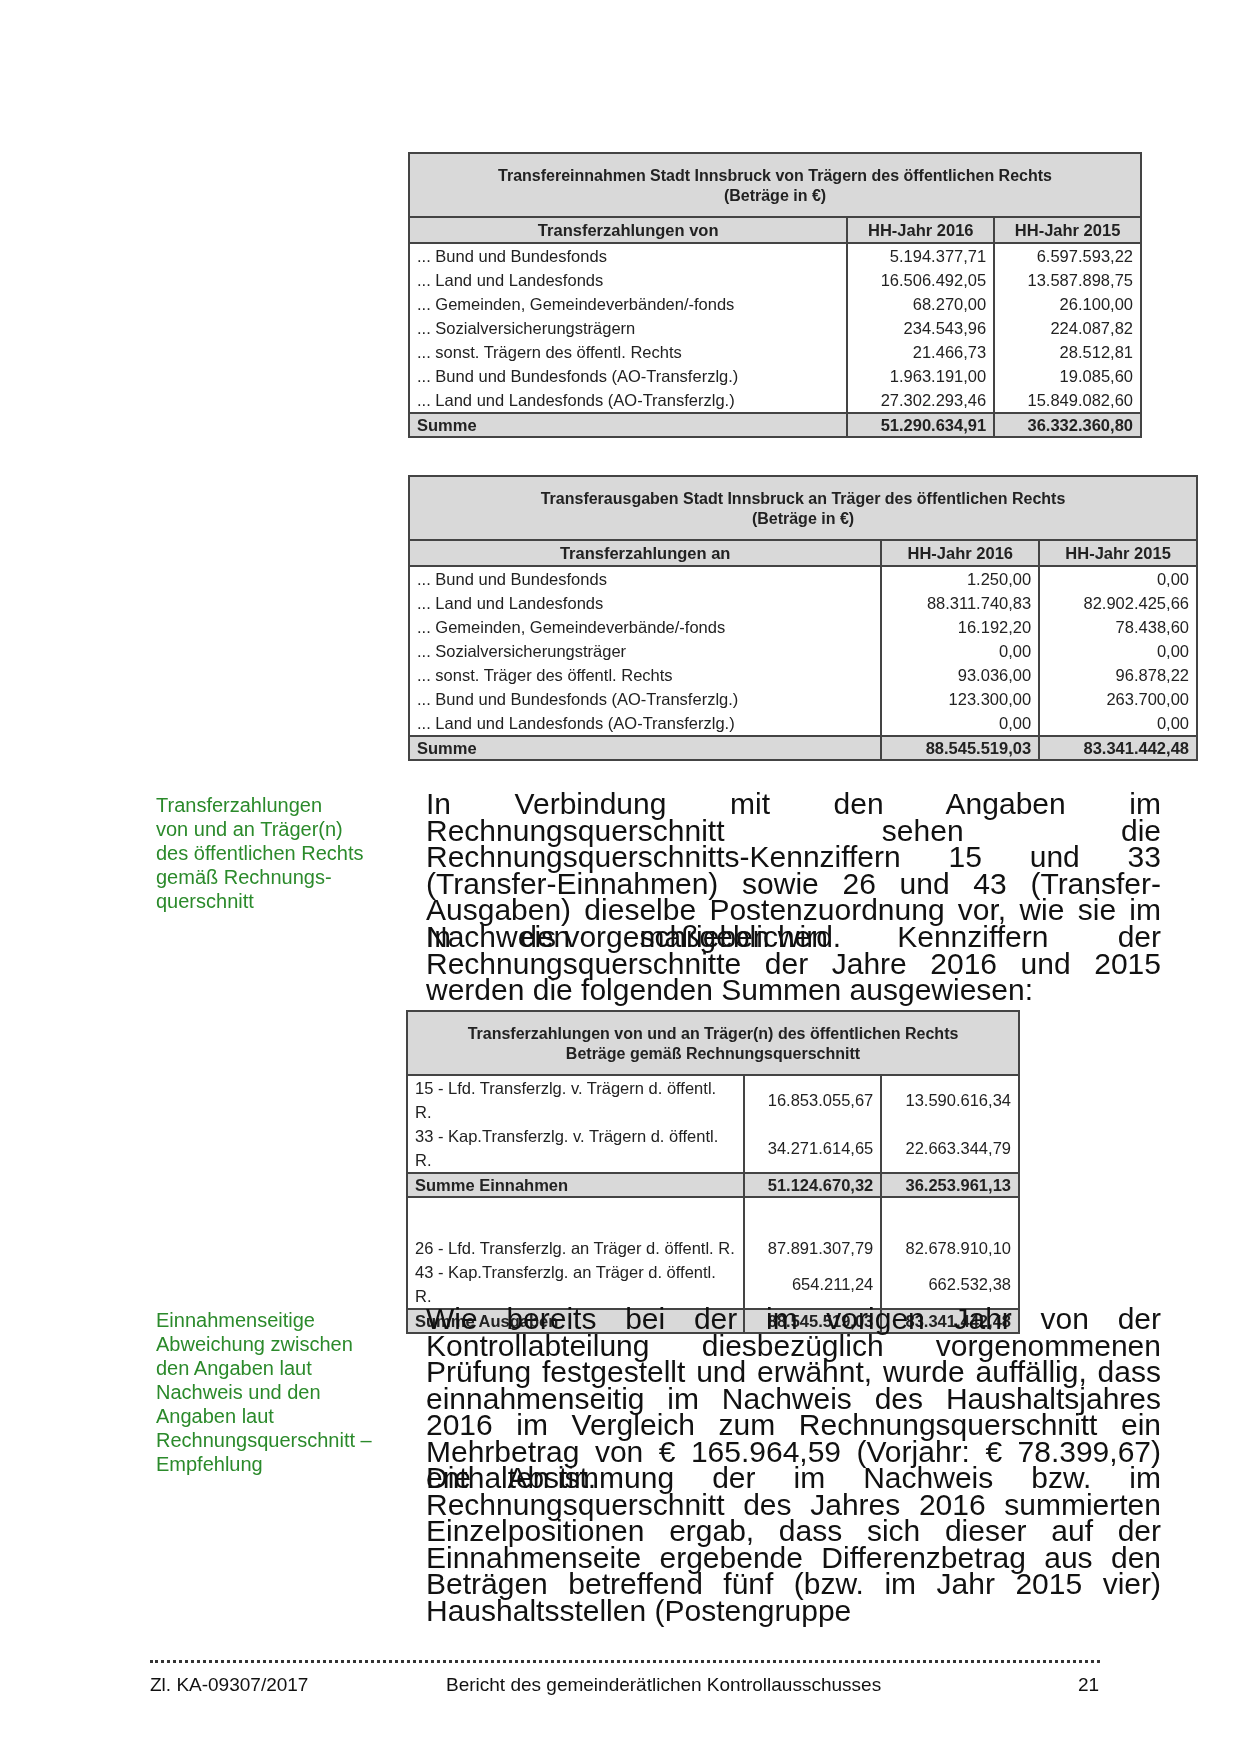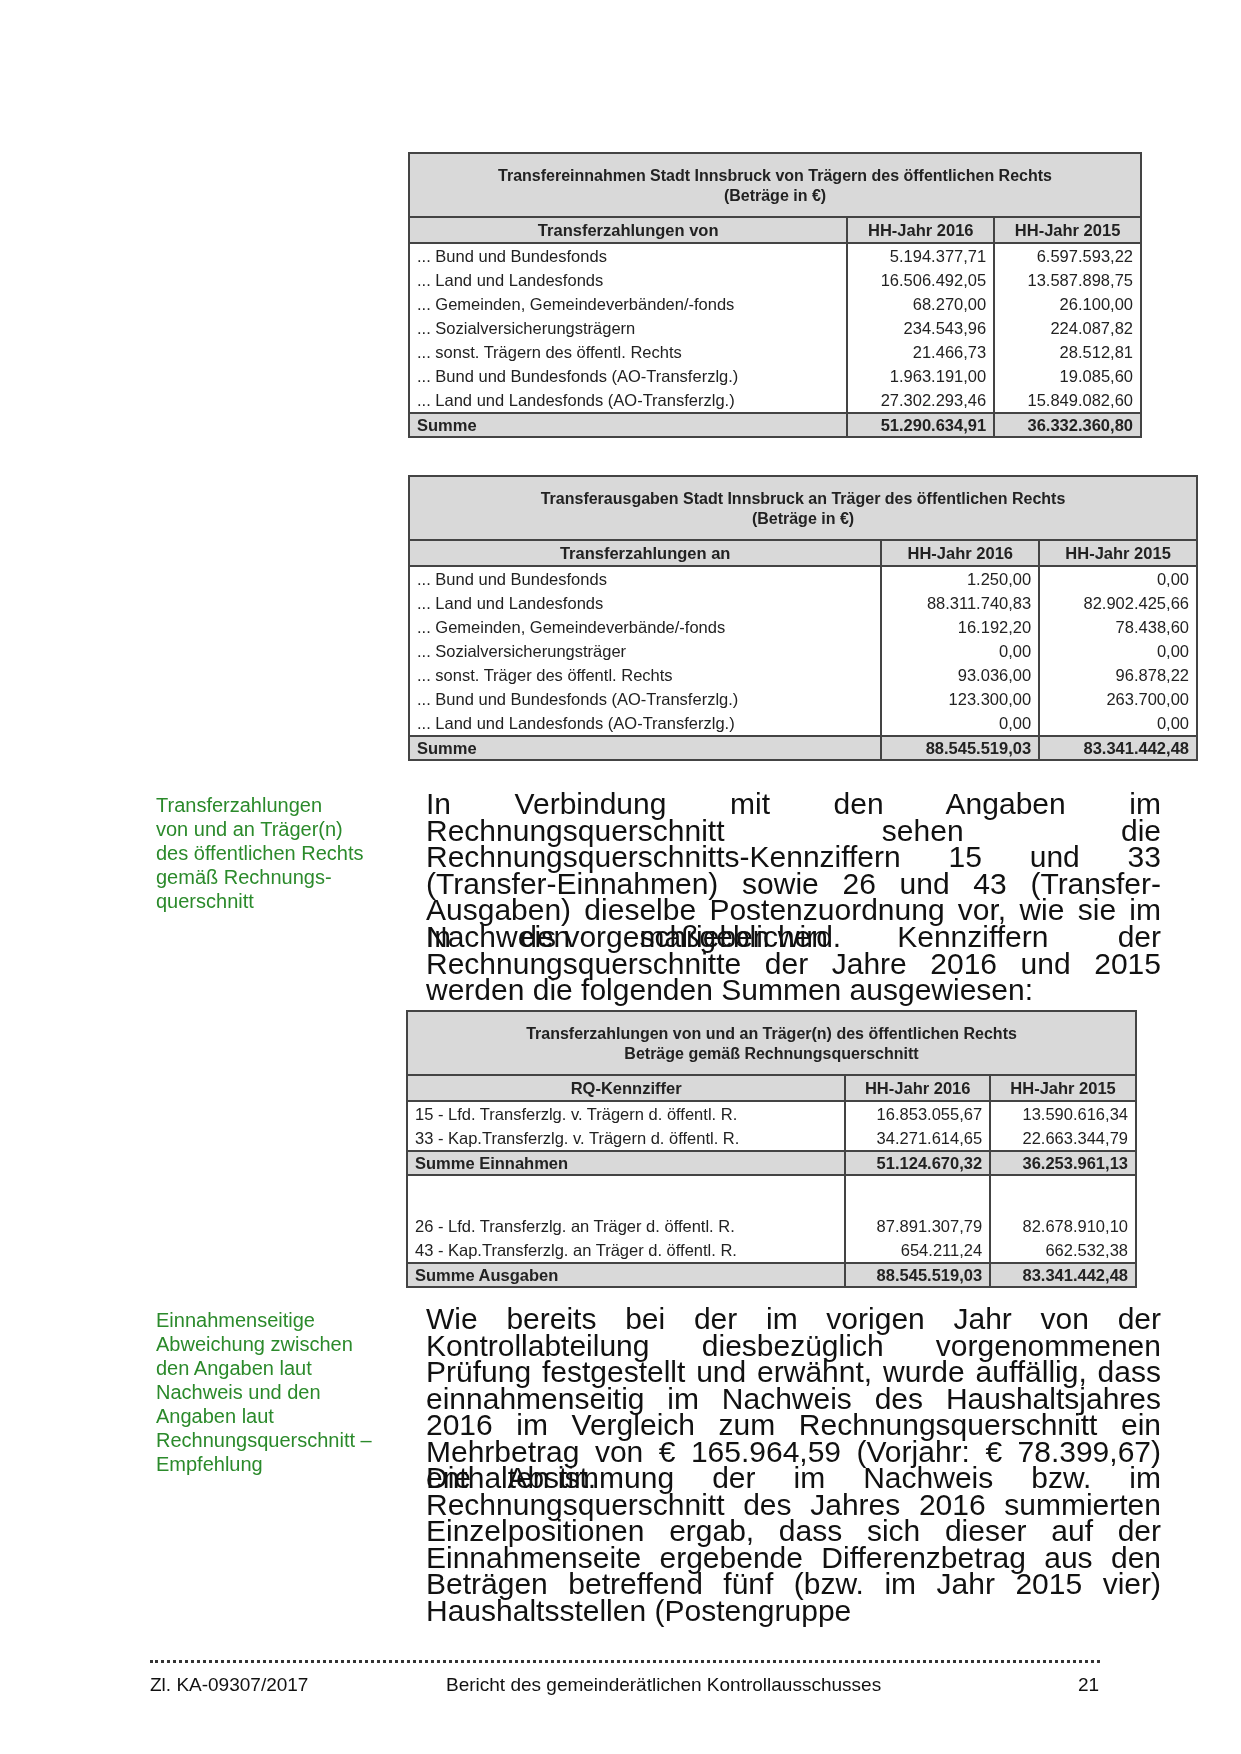--- a/index.html
+++ b/index.html
@@ -146,34 +146,29 @@
   <div>Transferzahlungen</div>
   <div>von und an Träger(n)</div>
   <div>des öffentlichen Rechts</div>
   <div>gemäß Rechnungs-</div>
   <div>querschnitt</div>
 </div>
 
 <div class="para" style="top:791px;">In Verbindung mit den Angaben im Rechnungsquerschnitt sehen die Rechnungsquerschnitts-Kennziffern 15 und 33 (Transfer-Einnahmen) sowie 26 und 43 (Transfer-Ausgaben) dieselbe Postenzuordnung vor, wie sie im Nachweis vorgeschrieben wird.</div>
 <div class="para" style="top:924px;">In den maßgeblichen Kennziffern der Rechnungsquerschnitte der Jahre 2016 und 2015 werden die folgenden Summen ausgewiesen:</div>
 
-<table class="tbl" style="left:406px; top:1010px; width:731px;">
+<table class="tbl" style="left:406px; top:1010px; width:614px;">
   <colgroup>
       <col style="width:440px">
       <col style="width:145px">
       <col style="width:146px">
     </colgroup>
   <tbody>
       <tr class="title">
     <td colspan="3"><span>Transferzahlungen von und an Träger(n) des öffentlichen Rechts</span><br><span>Beträge gemäß Rechnungsquerschnitt</span></td>
-  </tr>
-  <tr class="head">
-    <td>RQ-Kennziffer</td>
-    <td class="num" style="text-align:center">HH-Jahr 2016</td>
-    <td class="num" style="text-align:center">HH-Jahr 2015</td>
   </tr>
   <tr>
         <td class="lbl">15 - Lfd. Transferzlg. v. Trägern d. öffentl. R.</td>
         <td class="num">16.853.055,67</td>
         <td class="num">13.590.616,34</td>
       </tr>
   <tr>
         <td class="lbl">33 - Kap.Transferzlg. v. Trägern d. öffentl. R.</td>
         <td class="num">34.271.614,65</td>
         <td class="num">22.663.344,79</td>

